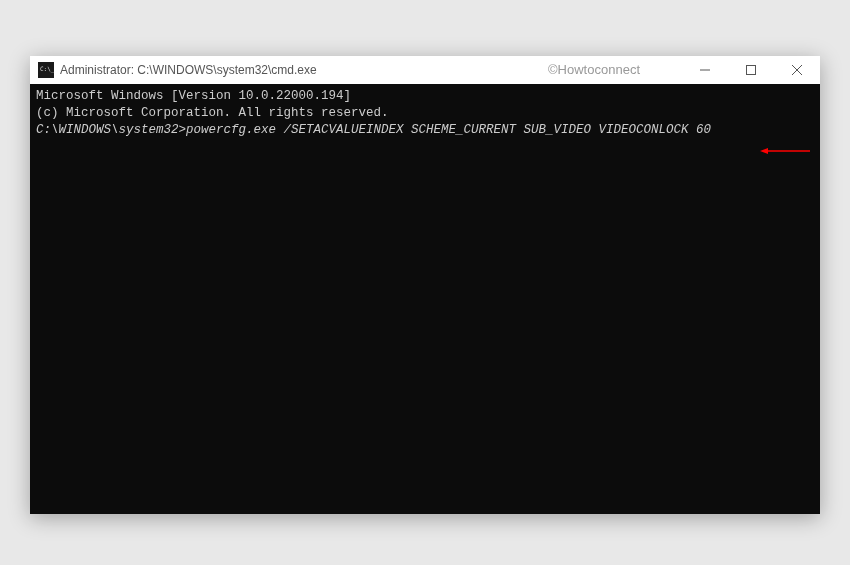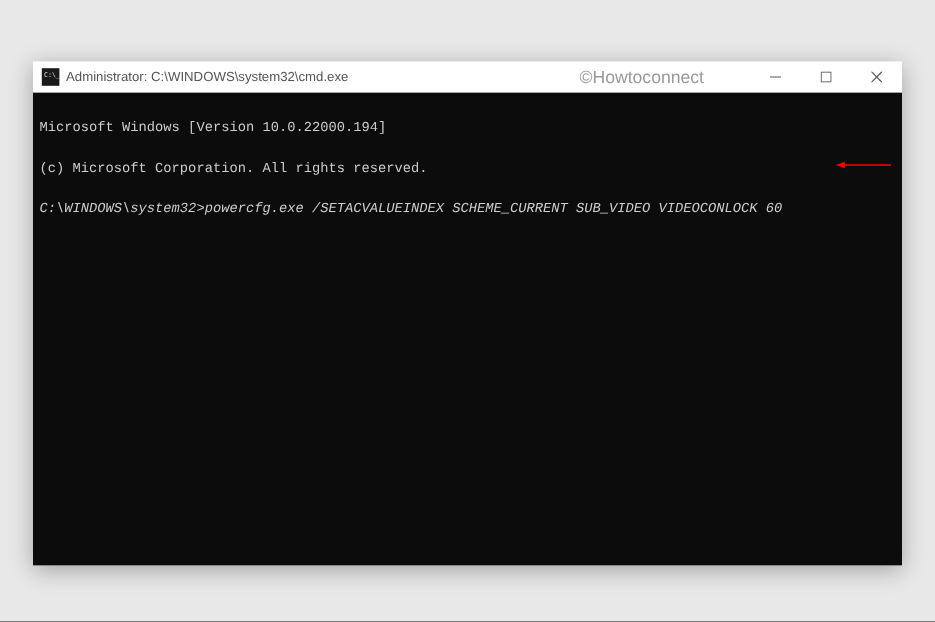--- a/index.html
+++ b/index.html
@@ -55,21 +55,21 @@
     }
     .titlebar-text {
       font-size: 12px;
       color: #555;
       flex: 1;
     }
     .watermark {
       position: absolute;
       right: 180px;
       top: 6px;
-      font-size: 16px;
+      font-size: 13px;
       color: #999;
     }
     .window-controls {
       display: flex;
       height: 28px;
     }
     .ctrl-btn {
       width: 46px;
       height: 28px;
       display: flex;
@@ -88,21 +88,20 @@
       color: #cccccc;
       font-family: Consolas, 'Courier New', monospace;
       font-size: 12.5px;
       line-height: 1.35;
       padding: 4px 6px;
       overflow: hidden;
       white-space: pre;
     }
     .terminal-line {
       display: block;
-      margin-top: 20px;
     }
     .prompt-row {
       display: inline;
       font-style: italic;
     }
     .arrow-annotation {
       position: absolute;
       top: 141px;
       left: 760px;
       width: 50px;

